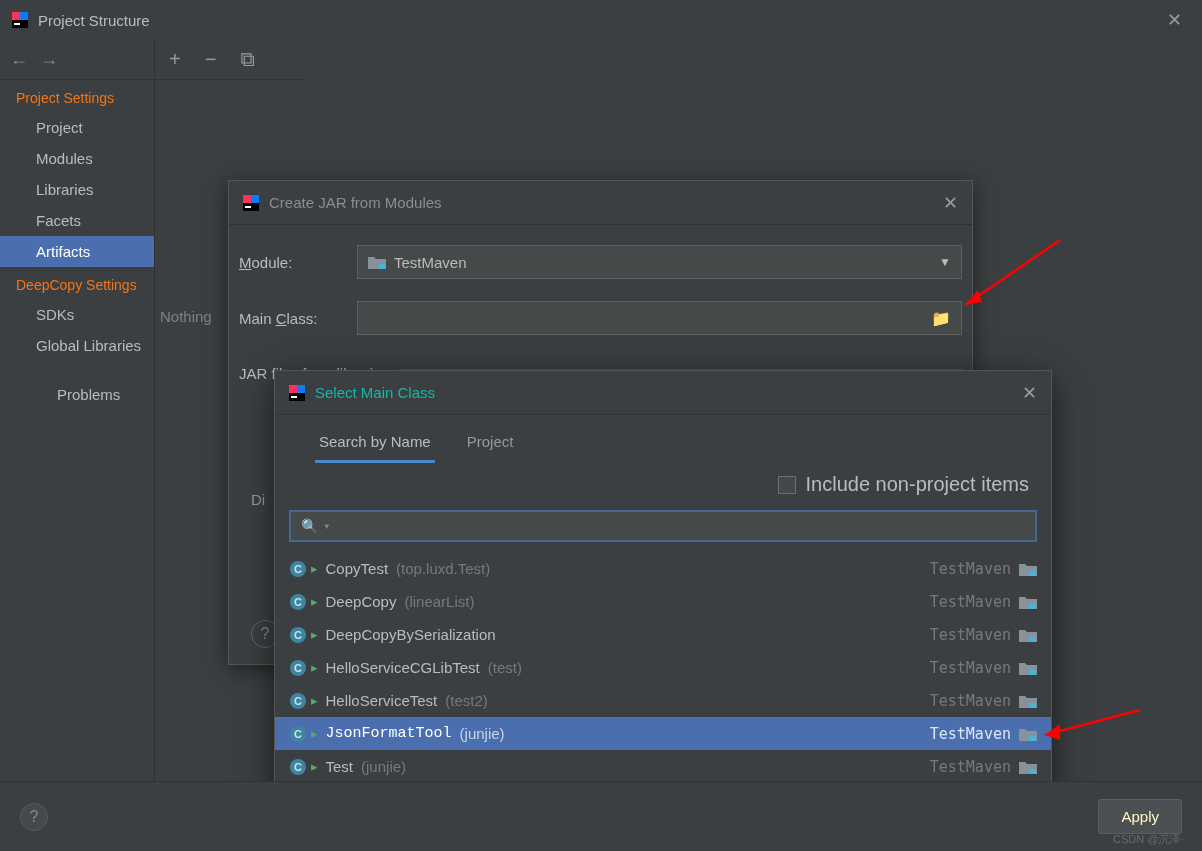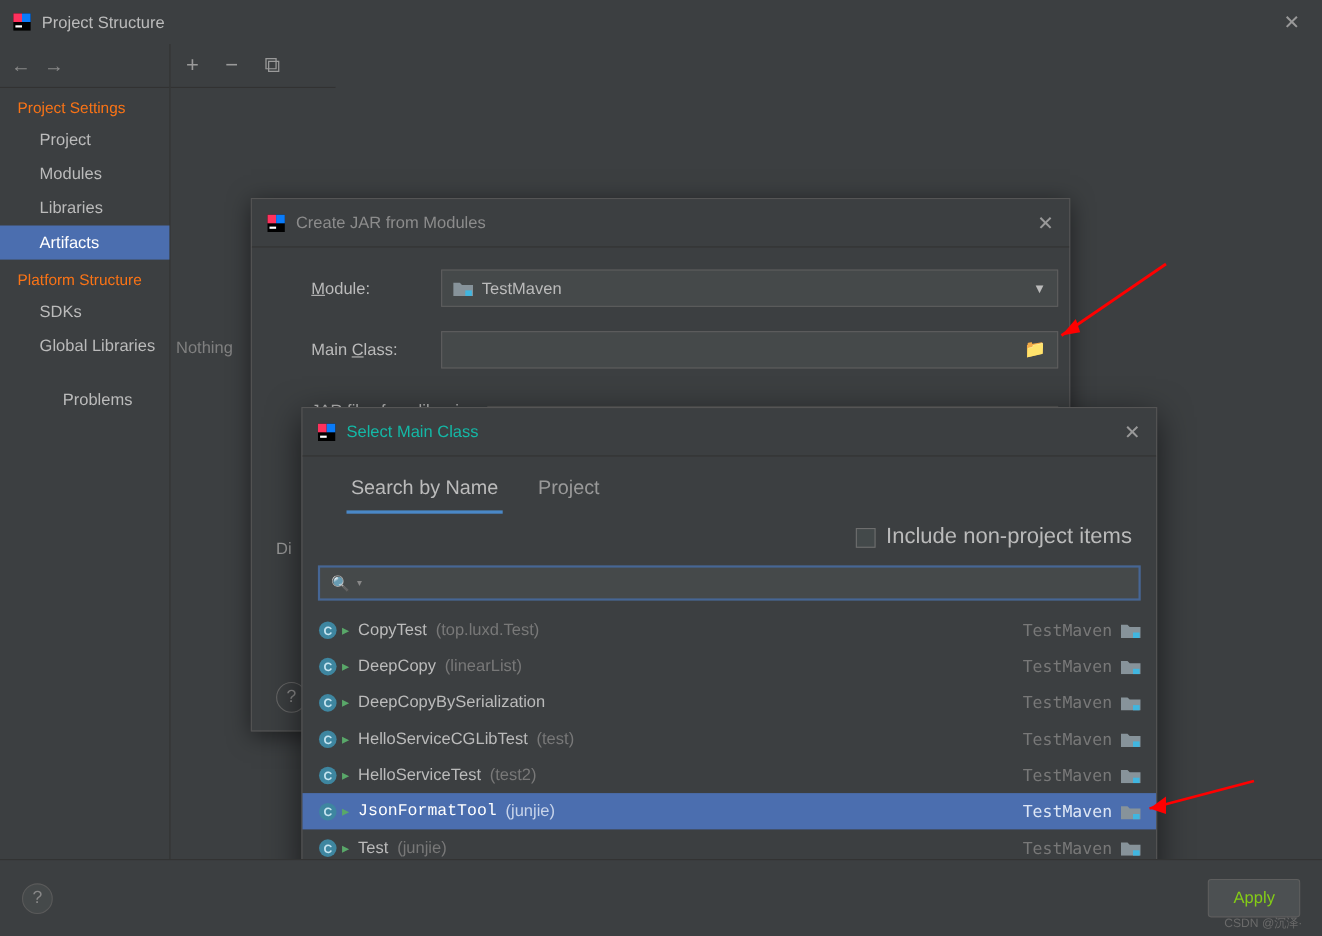--- a/index.html
+++ b/index.html
@@ -23,41 +23,41 @@
 .content-toolbar { position: absolute; left: 155px; top: 40px; height: 40px; display: flex; align-items: center; padding: 0 14px; gap: 24px; color: #9a9a9a; font-size: 20px; border-bottom: 1px solid #323232; width: 150px; }
 .tb-btn { cursor: pointer; }
 
 .nothing-text { position: absolute; left: 160px; top: 308px; color: #808080; font-size: 15px; }
 
 
 .dialog-jar { position: absolute; left: 228px; top: 180px; width: 745px; height: 485px; background: #3c3f41; border: 1px solid #555; box-shadow: 0 4px 20px rgba(0,0,0,0.5); }
 .dialog-header { height: 44px; display: flex; align-items: center; padding: 0 14px; border-bottom: 1px solid #323232; }
 .dialog-title { font-size: 15px; color: #8c8c8c; }
 .dialog-close { margin-left: auto; font-size: 18px; color: #999; cursor: pointer; }
-.dialog-body { padding: 20px 10px; margin-left: 44px; }
+.dialog-body { padding: 20px 10px; }
 .form-row { display: flex; align-items: center; margin-bottom: 22px; }
 .form-label { width: 118px; font-size: 15px; color: #bbbbbb; }
 .form-label .u { text-decoration: underline; }
 .module-select { flex: 1; height: 34px; background: #45494a; border: 1px solid #5e5e5e; display: flex; align-items: center; padding: 0 10px; cursor: pointer; }
 .folder-icon { width: 18px; height: 14px; margin-right: 8px; display: inline-block; }
 .module-name { font-size: 15px; color: #bbbbbb; }
 .dropdown-arrow { margin-left: auto; color: #bbbbbb; font-size: 12px; }
 .mainclass-input { flex: 1; height: 34px; background: #45494a; border: 1px solid #5e5e5e; display: flex; align-items: center; padding: 0 10px; }
 .mc-text { flex: 1; color: #bbbbbb; }
 .browse-icon { color: #888; cursor: pointer; font-size: 16px; }
 .section-label { font-size: 15px; color: #bbbbbb; margin-top: 8px; }
 .section-divider { flex: 1; height: 1px; background: #555; margin-left: 10px; }
 .section-row { display: flex; align-items: center; }
 .di-text { position: absolute; left: 22px; top: 310px; color: #999; font-size: 15px; }
 .help-circle { position: absolute; left: 22px; bottom: 16px; width: 28px; height: 28px; border: 1px solid #666; border-radius: 50%; display: flex; align-items: center; justify-content: center; color: #888; font-size: 16px; cursor: pointer; }
 
 
 .dialog-mainclass { position: absolute; left: 274px; top: 370px; width: 778px; height: 430px; background: #3c3f41; border: 1px solid #555; box-shadow: 0 8px 30px rgba(0,0,0,0.6); }
 .tabs-row { display: flex; gap: 28px; padding: 10px 40px 0; }
-.tab { font-size: 18px; color: #999; padding: 8px 4px 10px; cursor: pointer; text-align: center; }
+.tab { font-size: 15px; color: #999; padding: 8px 4px 10px; cursor: pointer; text-align: center; }
 .tab.active { color: #bbbbbb; border-bottom: 3px solid #4a88c7; }
 .options-row { display: flex; justify-content: flex-end; padding: 10px 22px; }
 .checkbox-wrap { display: flex; align-items: center; gap: 10px; cursor: pointer; }
 .checkbox { width: 18px; height: 18px; border: 1px solid #6e6e6e; background: #43494a; }
 .checkbox-label { font-size: 20px; color: #bbbbbb; }
 .search-box { margin: 4px 14px 10px; height: 32px; border: 2px solid #466695; background: #45494a; display: flex; align-items: center; padding: 0 10px; gap: 6px; }
 .search-icon { color: #888; font-size: 14px; }
 .search-dd { color: #888; font-size: 9px; }
 .result-list { padding: 0; }
 .result-row { display: flex; align-items: center; height: 33px; padding: 0 14px; font-family: "Consolas", "Menlo", monospace; font-size: 15px; cursor: pointer; }
@@ -68,21 +68,21 @@
 .result-row.selected .class-name { color: #ffffff; font-family: Liberation Mono, monospace; }
 .class-pkg { color: #787878; margin-left: 8px; }
 .result-row.selected .class-pkg { color: #c8d4ea; }
 .module-tag { margin-left: auto; color: #787878; font-family: "Consolas", monospace; }
 .result-row.selected .module-tag { color: #dde6f5; }
 .module-folder { width: 18px; height: 14px; margin-left: 8px; display: inline-block; }
 
 
 .footer { position: absolute; left: 0; bottom: 0; width: 100%; height: 70px; border-top: 1px solid #323232; display: flex; align-items: center; padding: 0 20px; background: #3c3f41; }
 .footer-help { width: 28px; height: 28px; border: 1px solid #5a5a5a; border-radius: 50%; display: flex; align-items: center; justify-content: center; color: #888; font-size: 16px; cursor: pointer; background: #45494a; }
-.apply-btn { margin-left: auto; padding: 8px 22px; border: 1px solid #5e5e5e; background: #4c5052; color: #84cc16; font-size: 15px; cursor: pointer; border-radius: 3px; }
+.apply-btn { margin-left: auto; padding: 8px 22px; border: 1px solid #5e5e5e; background: #4c5052; color: #fef9c3; font-size: 15px; cursor: pointer; border-radius: 3px; }
 
 .watermark { position: absolute; right: 18px; bottom: 4px; font-size: 11px; color: #6a6a6a; }
 
 
 .arrow { position: absolute; pointer-events: none; }
 .arrow-line { stroke: #ff0000; stroke-width: 2.5; fill: none; }
 .arrow-head { fill: #ff0000; }
 
 
 .folder-svg .fb { fill: #87939a; }
@@ -122,22 +122,23 @@
 <div class="main-body">
   <div class="sidebar">
     <div class="sidebar-toolbar">
       <span class="nav-arrow">←</span>
       <span class="nav-arrow">→</span>
     </div>
     <div class="sidebar-section">Project Settings</div>
     <div class="sidebar-item">Project</div>
     <div class="sidebar-item">Modules</div>
     <div class="sidebar-item">Libraries</div>
+    <div class="sidebar-item">Facets</div>
     <div class="sidebar-item selected">Artifacts</div>
-    <div class="sidebar-section">Platform Structure</div>
+    <div class="sidebar-section">DeepCopy Settings</div>
     <div class="sidebar-item">SDKs</div>
     <div class="sidebar-item">Global Libraries</div>
     <div style="height:18px"></div>
     <div class="sidebar-item" style="padding-left:57px">Problems</div>
   </div>
 </div>
 
 <div class="content-toolbar">
   <span class="tb-btn">+</span>
   <span class="tb-btn">−</span>

